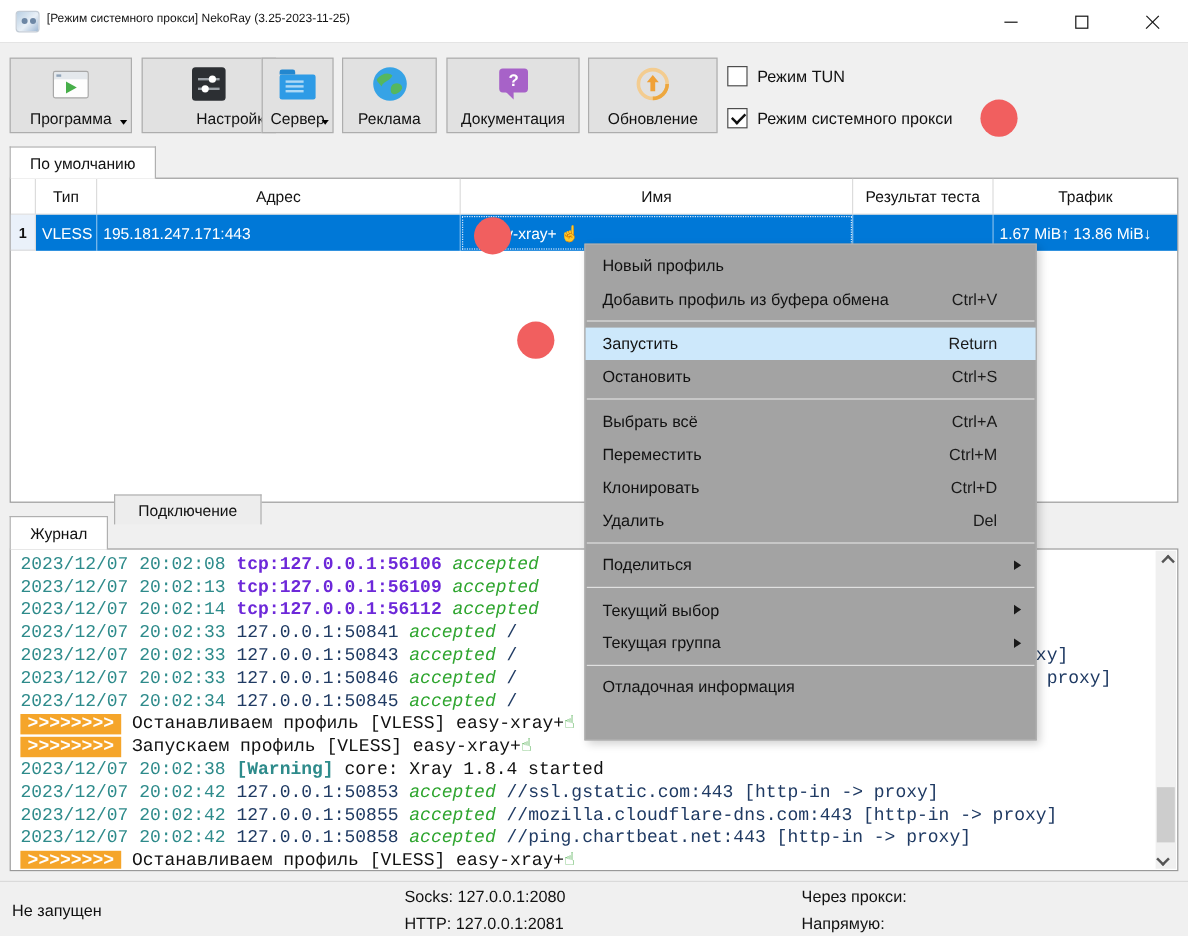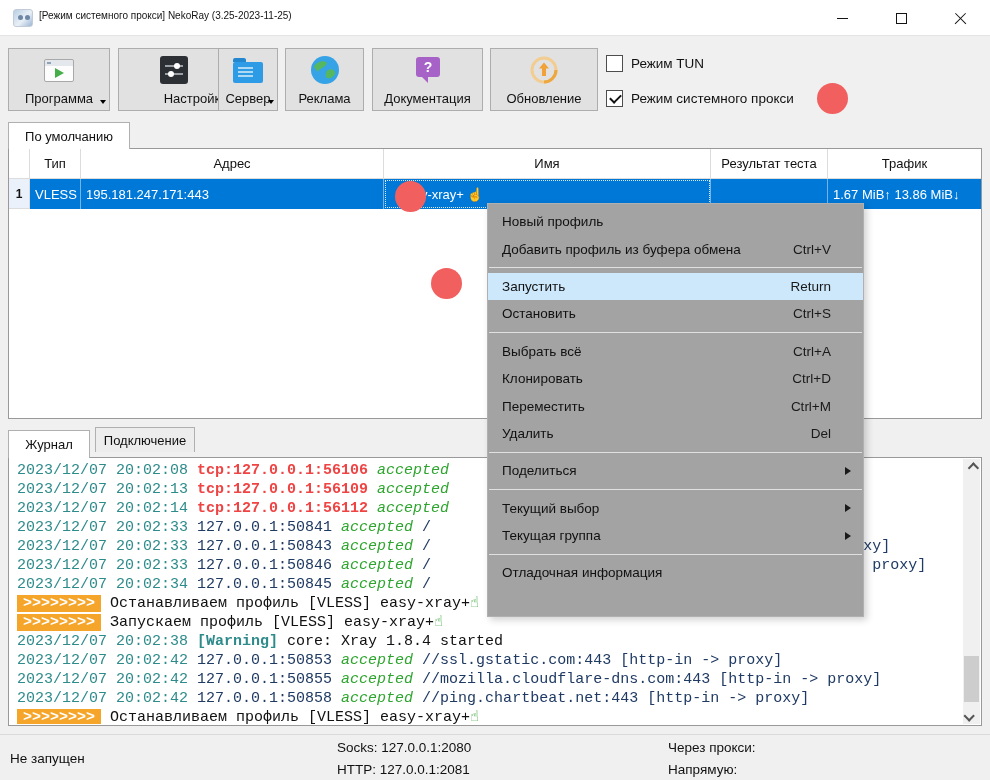--- a/index.html
+++ b/index.html
@@ -74,28 +74,28 @@
   .mi { height:27.4px; display:flex; align-items:center; padding:0 32px 0 14px; font-size:13.5px; position:relative; }
   .mi .sc { margin-left:auto; color:#1a1a1a; }
   .mi.hl { background:#cde8fb; }
   .mi .arr { position:absolute; right:12px; width:0; height:0;
     border-left:6px solid #1a1a1a; border-top:4.5px solid transparent; border-bottom:4.5px solid transparent; }
   .msep { height:1px; background:#e0e0e0; margin:4.5px 1px; }
 
   
   .ltab-a { position:absolute; left:8px; top:430px; width:82px; height:28px; background:#fff;
     border:1px solid #b0b0b0; border-bottom:none; display:flex; align-items:center; justify-content:center; z-index:2; }
-  .ltab-i { position:absolute; left:95px; top:427px; width:100px; height:25px; background:#ededed;
+  .ltab-i { position:absolute; left:95px; top:412px; width:123px; height:25px; background:#ededed;
     border:1px solid #b0b0b0; border-bottom:none; display:flex; align-items:center; justify-content:center; }
   .lpanel { position:absolute; left:8px; top:457px; width:974px; height:269px; background:#fff; border:1px solid #999; }
   .logbody { position:absolute; left:1px; top:1px; right:18px; bottom:1px; overflow:hidden;
     padding:2px 0 0 7px; white-space:pre; color:#111;
     font-family:"Liberation Mono","DejaVu Sans Mono",monospace; font-size:15px; line-height:19px; }
   .s-ts   { color:#2e8b8b; }
-  .s-tcp  { color:#ef4444; font-weight:bold; }
+  .s-tcp  { color:#6d28d9; font-weight:bold; }
   .s-addr { color:#1f3a63; }
   .s-acc  { color:#2ea52e; font-style:italic; }
   .s-warn { color:#2e8b8b; font-weight:bold; }
   .s-chev { background:#f5a52a; color:#fff; font-weight:bold; padding:0 6px; }
   .s-hand { color:#2e9e2e; }
   
   .sbar { position:absolute; right:1px; top:1px; width:17px; bottom:1px; background:#f0f0f0; }
   .sb-btn { position:absolute; left:0; right:0; height:17px; display:flex; align-items:center; justify-content:center; }
   .sb-btn.up { top:0; } .sb-btn.down { bottom:0; }
   .sb-btn i { width:8px; height:8px; border-top:2px solid #555; border-right:2px solid #555; }
@@ -258,26 +258,26 @@
     <div class="mi">
       <span>Остановить</span>
       <span class="sc">Ctrl+S</span>
     </div>
     <div class="msep"></div>
     <div class="mi">
       <span>Выбрать всё</span>
       <span class="sc">Ctrl+A</span>
     </div>
     <div class="mi">
+      <span>Переместить</span>
+      <span class="sc">Ctrl+M</span>
+    </div>
+    <div class="mi">
       <span>Клонировать</span>
       <span class="sc">Ctrl+D</span>
-    </div>
-    <div class="mi">
-      <span>Переместить</span>
-      <span class="sc">Ctrl+M</span>
     </div>
     <div class="mi">
       <span>Удалить</span>
       <span class="sc">Del</span>
     </div>
     <div class="msep"></div>
     <div class="mi">
       <span>Поделиться</span>
       <span class="arr"></span>
     </div>

